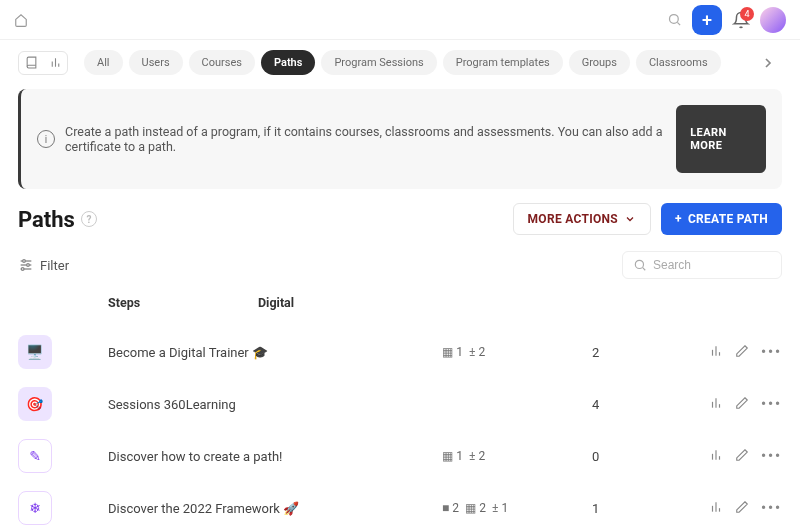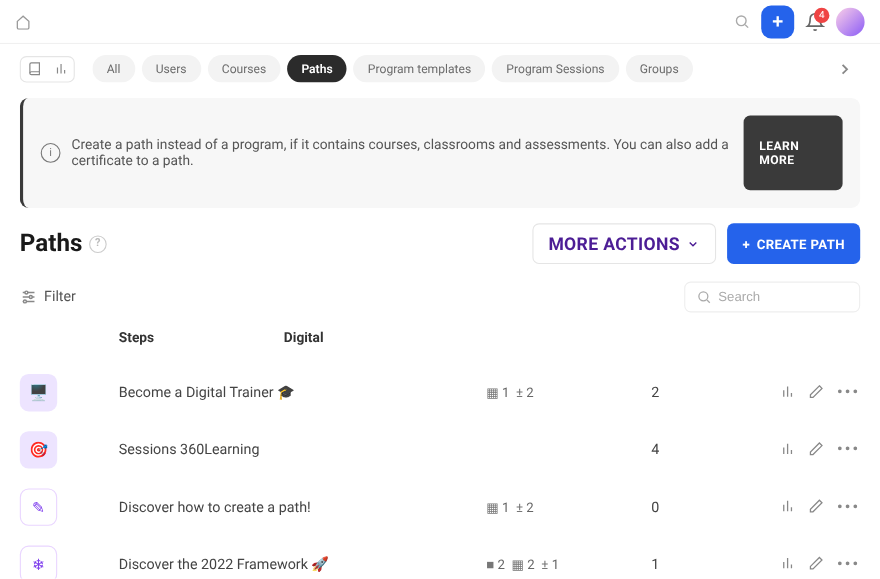--- a/index.html
+++ b/index.html
@@ -83,21 +83,21 @@
       padding: 0 18px 12px;
     }
     .page-title { font-size: 22px; font-weight: 700; display: flex; align-items: center; gap: 6px; }
     .help-icon {
       width: 16px; height:16px; border:1.2px solid #ccc; border-radius:50%;
       font-size:10px; color:#bbb; display:flex; align-items:center; justify-content:center;
     }
     .header-right { display: flex; gap: 10px; }
     .more-btn {
       border: 1px solid #e5e5e5; padding: 8px 14px; border-radius: 6px;
-      color: #4c1d95; font-size: 16px; font-weight: 700;
+      color: #7f1d1d; font-size: 12px; font-weight: 700;
       display: flex; align-items: center; gap: 6px; letter-spacing: 0.3px;
     }
     .create-btn {
       background: #2563eb; color: #fff; padding: 8px 14px; border-radius: 6px;
       font-size: 12px; font-weight: 700; display: flex; align-items: center; gap: 6px;
       letter-spacing: 0.3px;
     }
     .controls-row {
       display: flex; justify-content: space-between; align-items: center;
       padding: 4px 18px 10px;
@@ -184,23 +184,24 @@
           <line x1="12" y1="20" x2="12" y2="4"></line>
           <line x1="18" y1="20" x2="18" y2="14"></line>
         </svg>
     </span>
   </div>
   <div class="tabs" id="tabs">
       <span class="tab">All</span>
       <span class="tab">Users</span>
       <span class="tab">Courses</span>
       <span class="tab active">Paths</span>
+      <span class="tab">Program Sessions</span>
       <span class="tab">Program templates</span>
-      <span class="tab">Program Sessions</span>
       <span class="tab">Groups</span>
+      <span class="tab">Classrooms</span>
     </div>
   <span class="scroll-right">
     <svg width="16" height="16" viewBox="0 0 24 24" fill="none" stroke="currentColor" stroke-width="2.5">
         <polyline points="9 18 15 12 9 6"></polyline>
       </svg>
   </span>
 </div>
 
 <div class="banner">
   <div class="banner-left">

